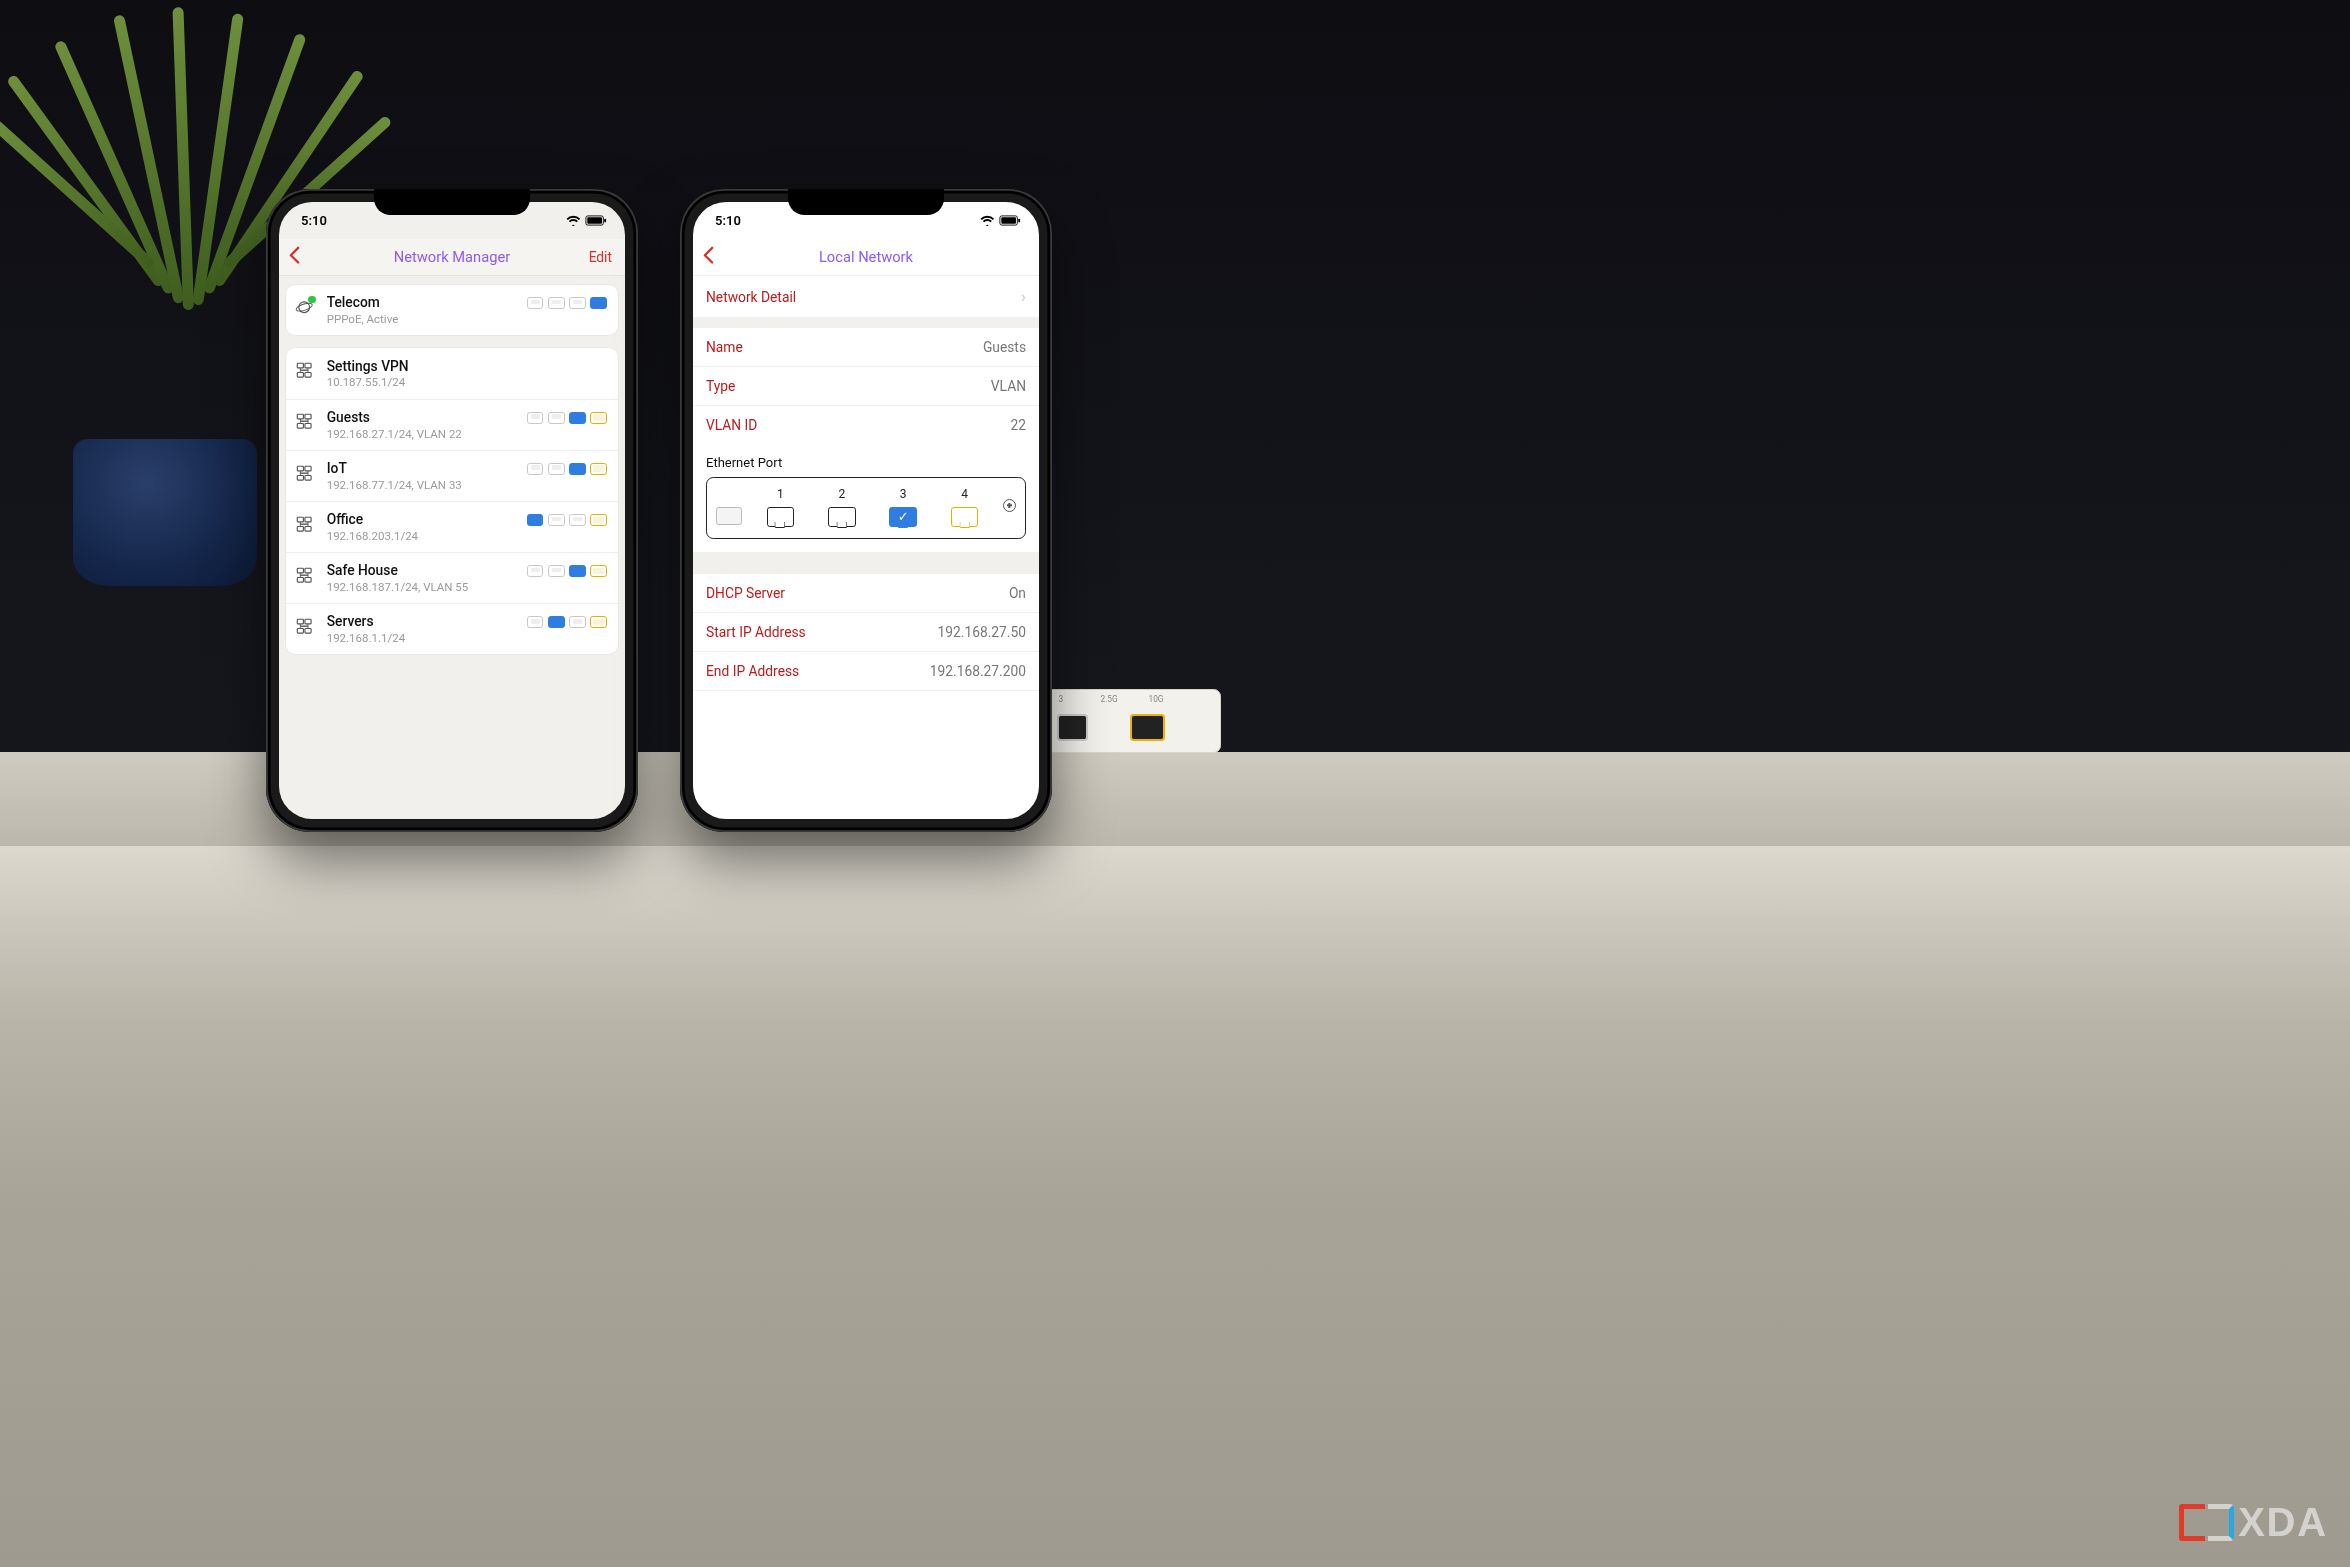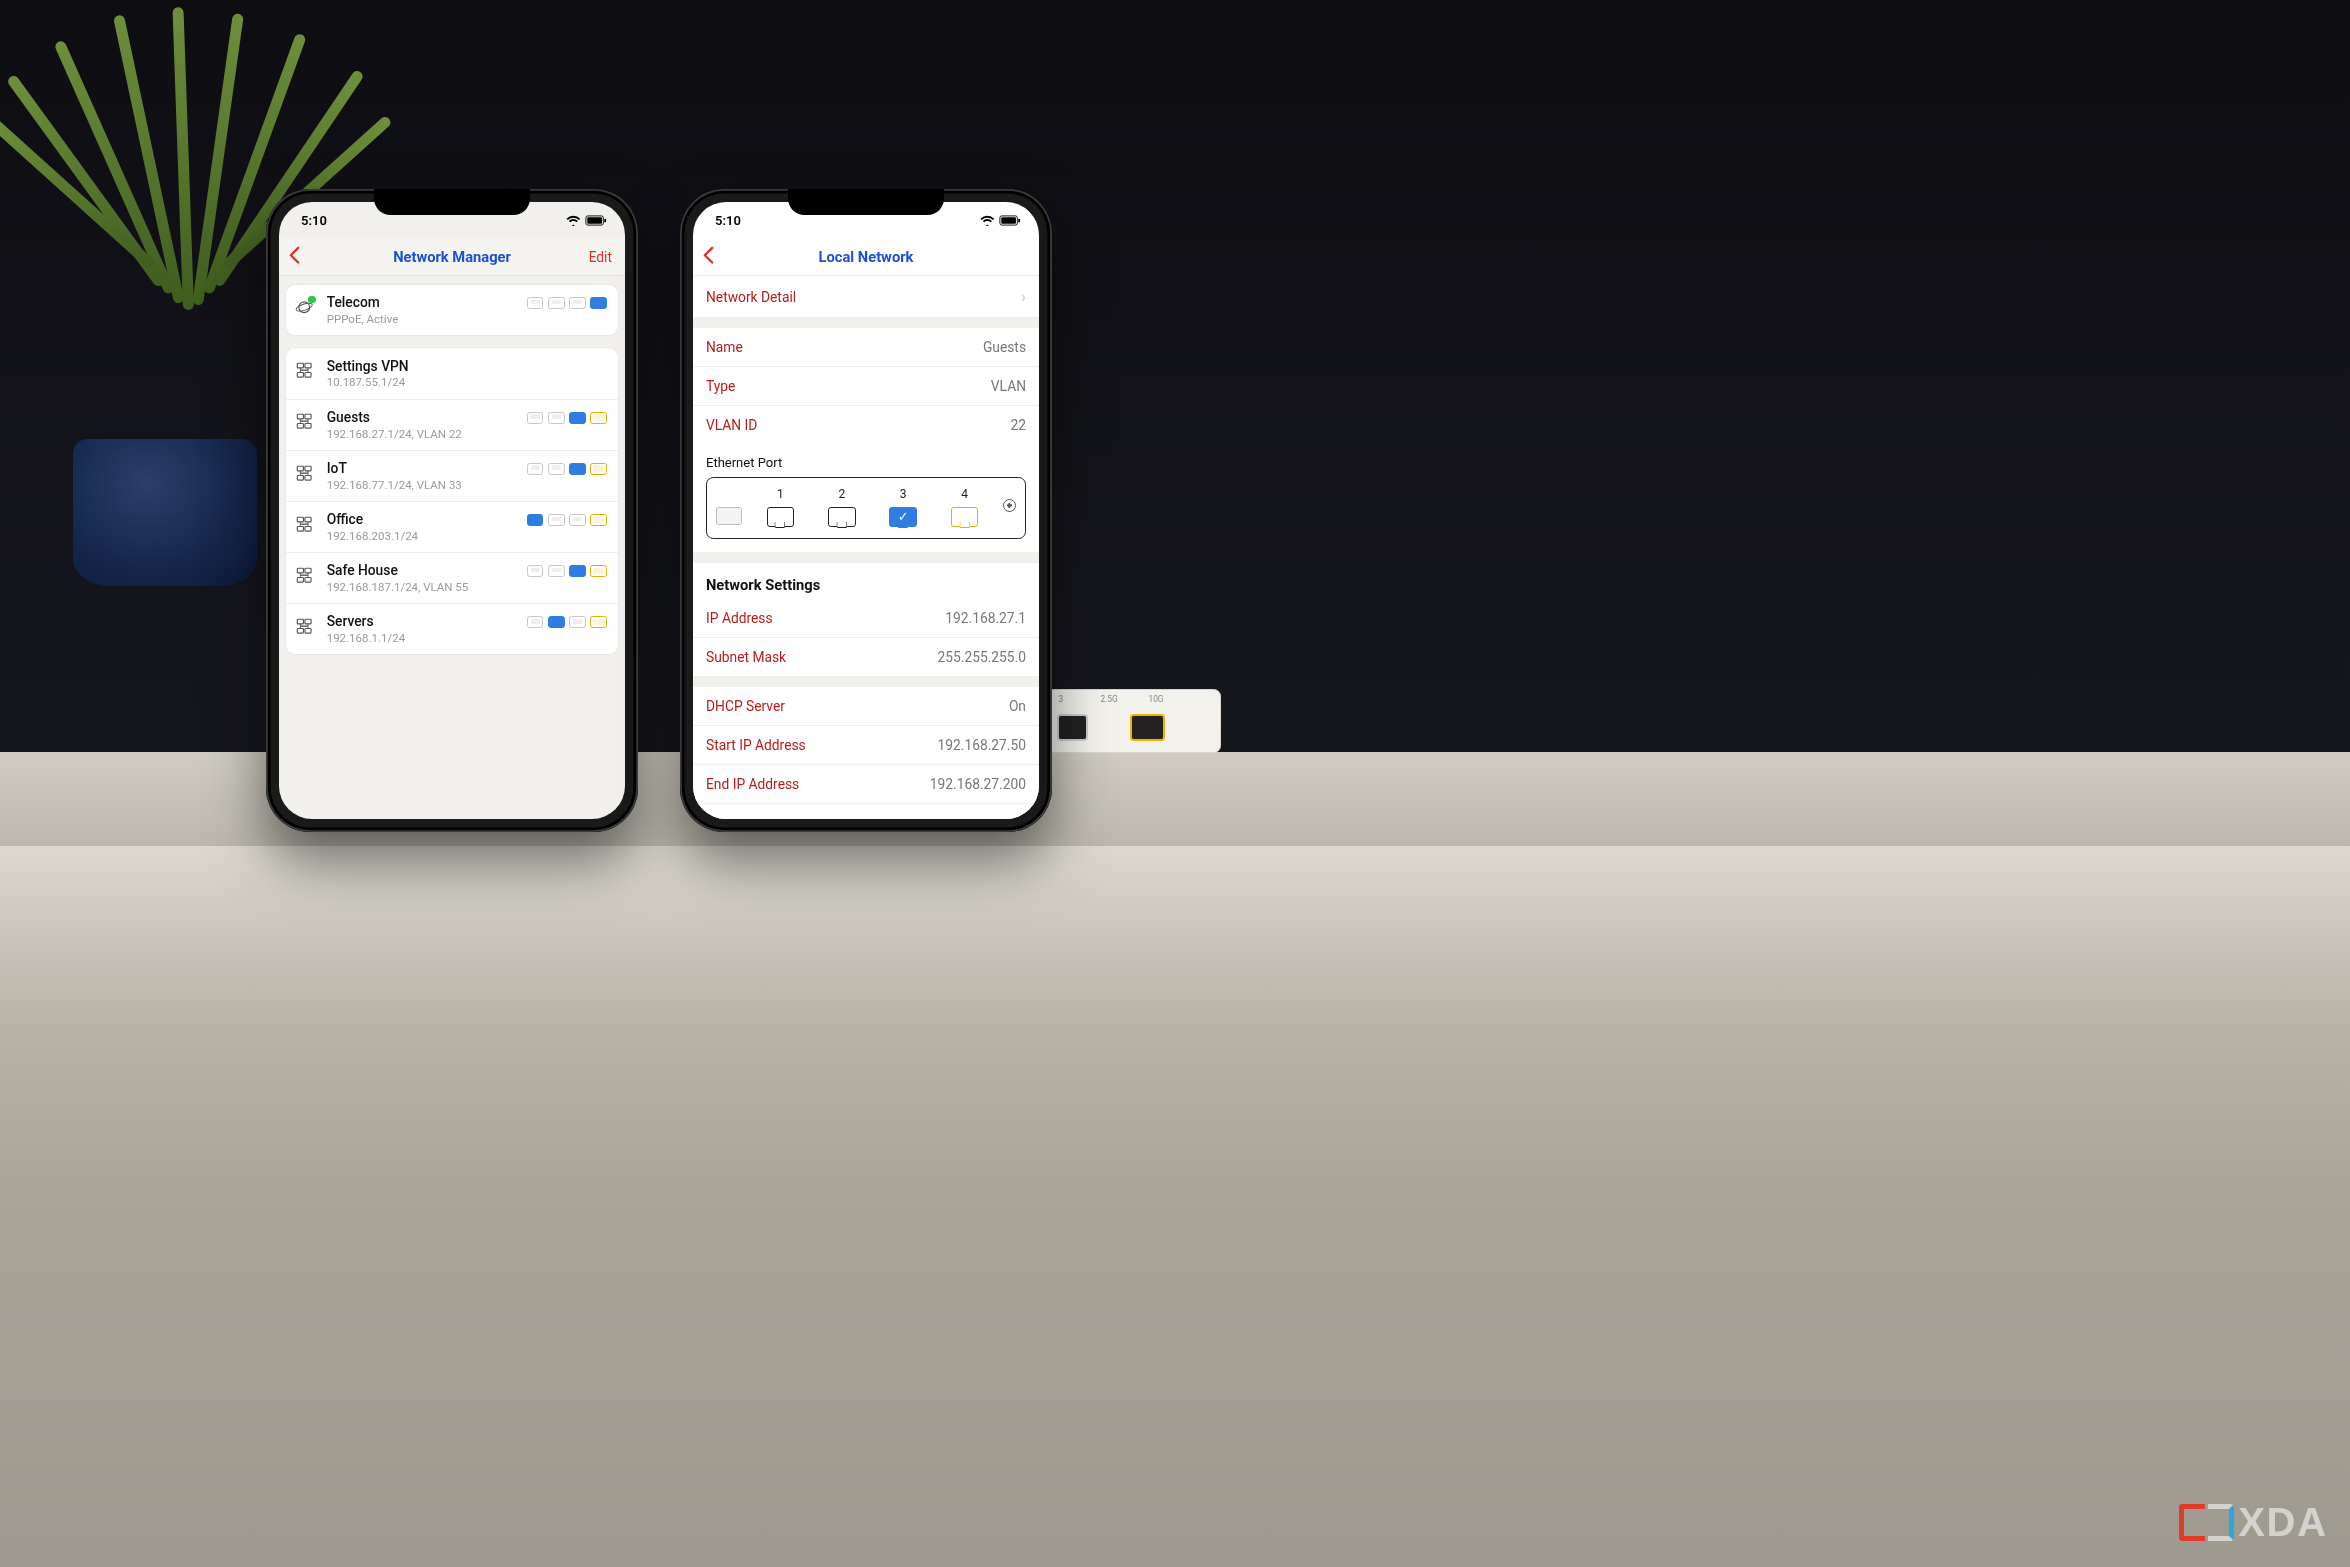--- a/index.html
+++ b/index.html
@@ -163,22 +163,22 @@
     position:absolute;
     left: 9.2px;
     top: 50%;
     transform: translateY(-50%);
     color: #d9302a;
     font-size: 20px;
     font-weight:300;
   }
   .nav-title {
     font-size: 14.7px;
-    font-weight: 700;
-    color:#1d4ed8;
+    font-weight: 400;
+    color:#8b5cf6;
   }
   .nav-action {
     position:absolute;
     right: 13px;
     top:50%;
     transform:translateY(-50%);
     color:#d9302a;
     font-size:13.8px;
   }
 
@@ -572,33 +572,20 @@
               </div>
               <div class="eth-col">
                 <div class="eth-num">4</div>
                 <div class="eth-port yellow"></div>
               </div>
             </div>
           <div class="eth-plus"></div>
         </div>
       </div>
 
-      <div style="background:#fff">
-        <div class="section-title">Network Settings</div>
-        <div id="net-settings">
-            <div class="kv-row">
-              <span class="k">IP Address</span>
-              <span class="v">192.168.27.1</span>
-            </div>
-            <div class="kv-row">
-              <span class="k">Subnet Mask</span>
-              <span class="v">255.255.255.0</span>
-            </div>
-          </div>
-      </div>
       <div style="height:11px;background:#f2f0ec"></div>
       <div style="background:#fff" id="dhcp-settings">
           <div class="kv-row">
             <span class="k">DHCP Server</span>
             <span class="v">On</span>
           </div>
           <div class="kv-row">
             <span class="k">Start IP Address</span>
             <span class="v">192.168.27.50</span>
           </div>

